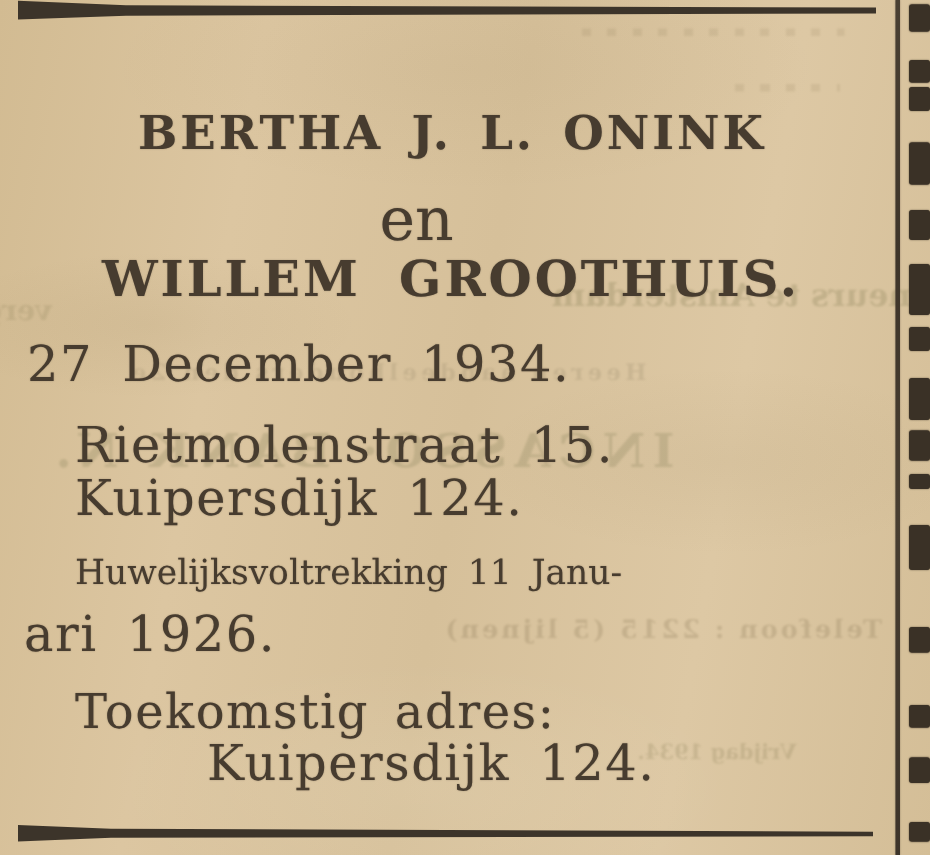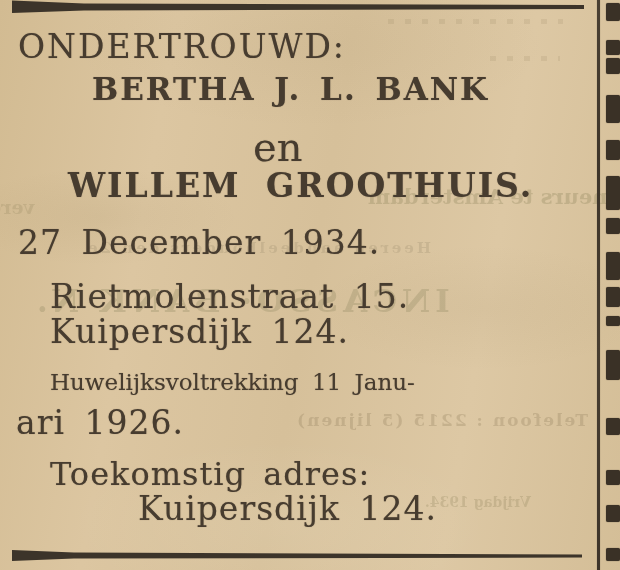--- a/index.html
+++ b/index.html
@@ -89,23 +89,22 @@
   <div class="edge-frag" style="top:218px;height:16px;"></div>
   <div class="edge-frag" style="top:252px;height:28px;"></div>
   <div class="edge-frag" style="top:287px;height:20px;"></div>
   <div class="edge-frag" style="top:316px;height:10px;"></div>
   <div class="edge-frag" style="top:350px;height:30px;"></div>
   <div class="edge-frag" style="top:418px;height:17px;"></div>
   <div class="edge-frag" style="top:470px;height:15px;"></div>
   <div class="edge-frag" style="top:505px;height:17px;"></div>
   <div class="edge-frag" style="top:548px;height:13px;"></div>
 
-  <div class="txt caps" style="left:18px;top:30px;font-size:33px;">ONDERTROUWD:</div>
 
-  <div class="txt caps bold" style="left:92px;top:73px;font-size:31px;word-spacing:6px;">BERTHA J. L. BANK</div>
+  <div class="txt caps bold" style="left:92px;top:73px;font-size:31px;word-spacing:6px;">BERTHA J. L. ONINK</div>
 
   <div class="txt" style="left:253px;top:126px;font-size:40px;">en</div>
 
   <div class="txt caps bold" style="left:68px;top:169px;font-size:33px;word-spacing:12px;">WILLEM GROOTHUIS.</div>
 
   <div class="txt" style="left:18px;top:226px;font-size:33px;word-spacing:8px;letter-spacing:1px;">27 December 1934.</div>
 
   <div class="txt" style="left:50px;top:280px;font-size:33px;word-spacing:8px;letter-spacing:1px;">Rietmolenstraat 15.</div>
 
   <div class="txt" style="left:50px;top:315px;font-size:33px;word-spacing:8px;letter-spacing:1px;">Kuipersdijk 124.</div>

